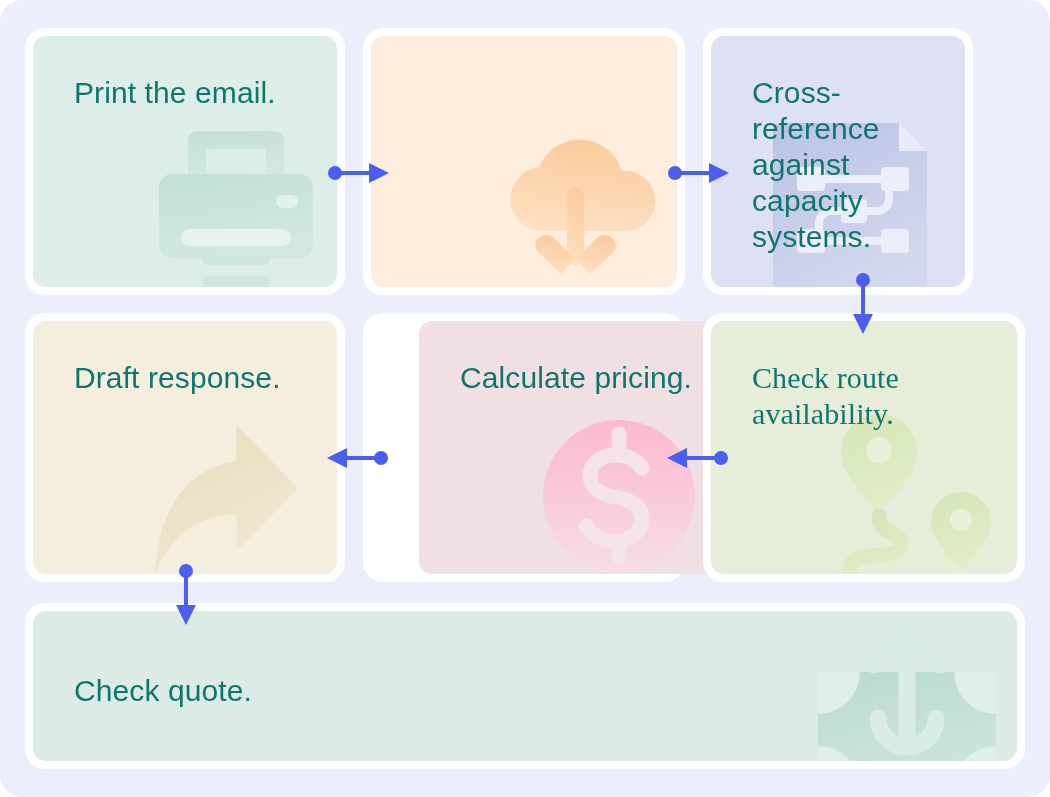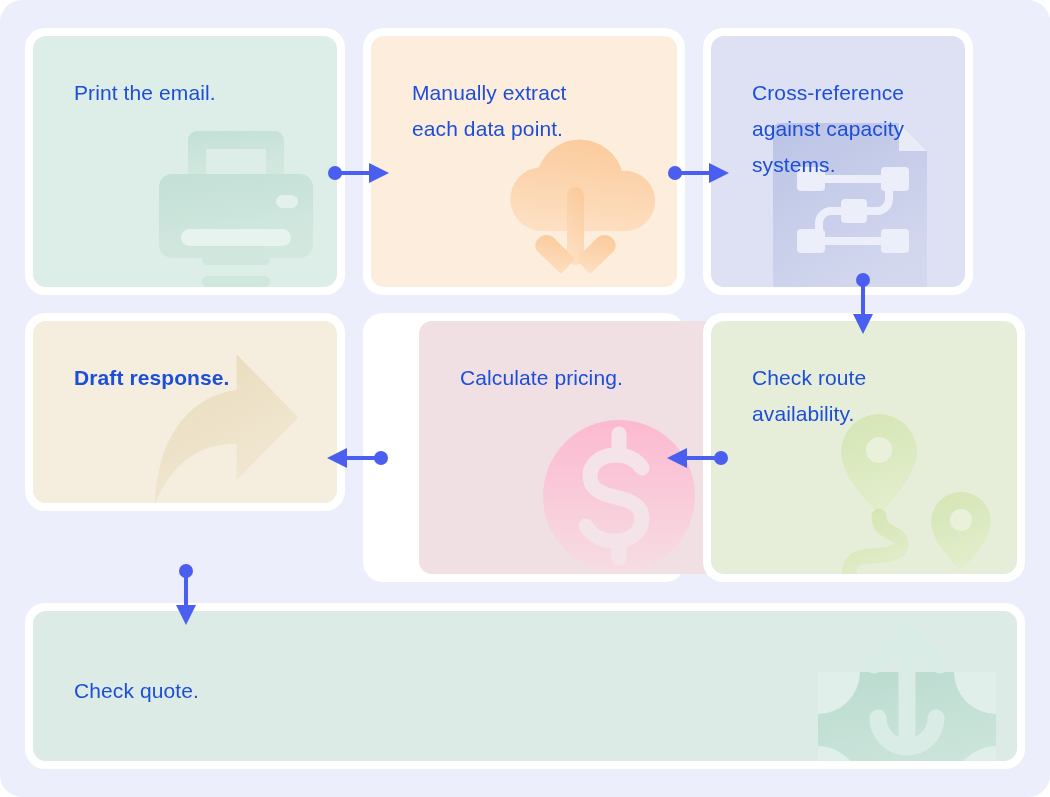--- a/index.html
+++ b/index.html
@@ -39,43 +39,43 @@
     height: 100%;
     border-radius: 13px;
     overflow: hidden;
     box-sizing: border-box;
   }
   .card-label {
     position: absolute;
     left: 41px;
     top: 39px;
     right: 30px;
-    font-size: 21px;
+    font-size: 30px;
     line-height: 36px;
-    color: #1d4ed8;
+    color: #0f766e;
     letter-spacing: 0.1px;
     white-space: pre-line;
   }
   .card-icon {
     position: absolute;
     right: 6px;
     bottom: -16px;
     width: 190px;
     height: 190px;
     pointer-events: none;
   }
 
   
   #card-print         { left: 25px;  top: 28px;  width: 320px; height: 267px; }
   #card-extract       { left: 363px; top: 28px;  width: 322px; height: 267px; }
   #card-crossref      { left: 703px; top: 28px;  width: 270px; height: 267px; }
   
-  #card-draft         { left: 25px;  top: 313px; width: 320px; height: 198px; font-weight: bold; }
+  #card-draft         { left: 25px;  top: 313px; width: 320px; height: 269px; }
   #card-pricing       { left: 363px; top: 313px; width: 322px; height: 269px; }
-  #card-route         { left: 703px; top: 313px; width: 322px; height: 269px; }
+  #card-route         { left: 703px; top: 313px; width: 322px; height: 269px; font-family: Liberation Serif, serif; }
   
   #card-send          { left: 25px;  top: 603px; width: 1000px; height: 166px; }
 
   #card-send .card-label { top: 62px; }
   #card-send .card-icon  { right: 20px; bottom: -34px; width: 185px; height: 185px; }
 
   
   .conn { position: absolute; pointer-events: none; }
   #conn-1 { left: 327px; top: 158px; width: 62px; height: 30px; }
   #conn-2 { left: 667px; top: 158px; width: 62px; height: 30px; }
@@ -126,22 +126,20 @@
             </linearGradient>
           </defs>
           <g fill="url(#gCloud)">
             <path d="M60 118a32 32 0 0 1-2-63.8A44 44 0 0 1 141 58a30 30 0 0 1 6 60z"></path>
             <rect x="86" y="74" width="17" height="78" rx="8.5"></rect>
             <path d="M58 140c-5-4-5-11 0-15 4-4 11-4 15 0l21 21-14 15z"></path>
             <path d="M131 140c5-4 5-11 0-15-4-4-11-4-15 0l-21 21 14 15z"></path>
           </g>
         </svg>
       </span>
-      <div class="card-label">Manually extract
-each data point.</div>
     </div>
   </div>
 
   <div class="card" id="card-crossref">
     <div class="card-inner" style="background:#dee0f3;">
       <span class="card-icon">
         <svg viewBox="0 0 190 190" width="190" height="190" aria-hidden="true">
           <defs>
             <linearGradient id="gDoc" x1="0.1" y1="0" x2="0.6" y2="1">
               <stop offset="0%" stop-color="#bcc4e6"></stop>

